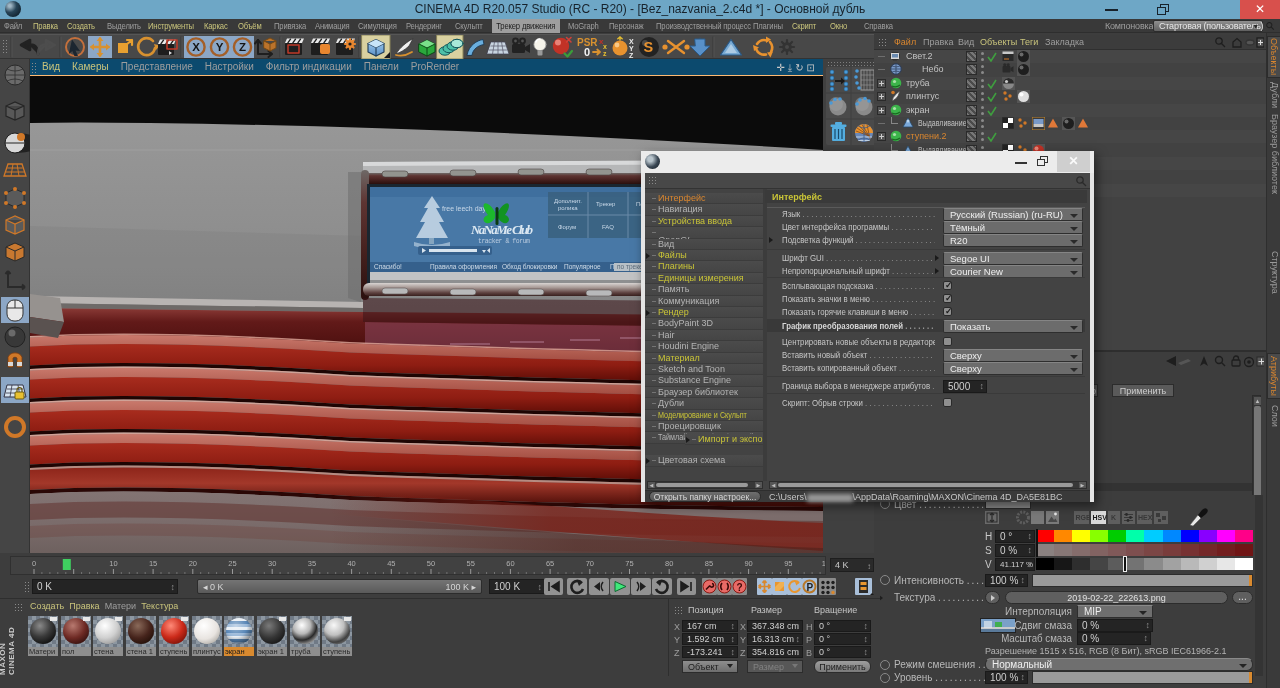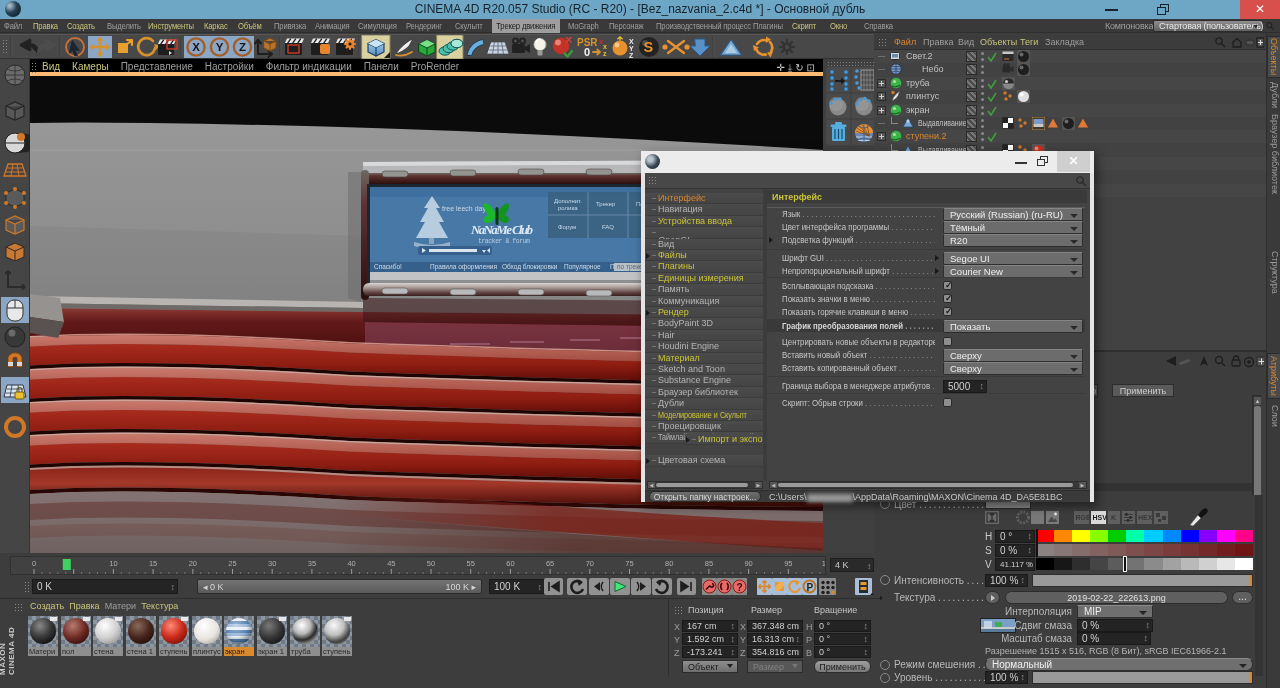--- a/index.html
+++ b/index.html
@@ -290,21 +290,21 @@
   <path d="M4,338 L26,338 L23,326 L7,326 Z" fill="#d8e4f0" stroke="#334"></path>
   <path d="M10,338 L12,326 M20,338 L18,326 M5.8,334 L24.2,334 M6.9,330 L23.1,330" stroke="#334" stroke-width="0.8"></path>
   <rect x="15" y="333" width="9" height="7" rx="1" fill="#e8c030" stroke="#6a5a10"></rect>
   <path d="M17,333 v-2 a2.5,2.5 0 0 1 5,0 v2" stroke="#6a5a10" stroke-width="1.2" fill="none"></path>
 
   <circle cx="15" cy="368" r="9" fill="none" stroke="#d07828" stroke-width="4"></circle>
 </svg>
 </div>
 
 <div class="abs" id="viewport" style="left:30px;top:59px;width:793px;height:494px;background:#8c8c8c;">
-  <div class="abs" id="vpmenu" style="left:0;top:0;width:793px;height:17px;background:#000000;border-bottom:4px solid #fdba74;font-size:10px;line-height:16px;white-space:nowrap;color:#9e9e9e;">
+  <div class="abs" id="vpmenu" style="left:0;top:0;width:793px;height:17px;background:#0c4a6e;border-bottom:1px solid #fdba74;font-size:10px;line-height:16px;white-space:nowrap;color:#9e9e9e;">
     <div class="grip abs" style="left:1px;top:3px;width:7px;height:11px;"></div>
     <span style="padding-left:12px;" class="ylw">Вид</span><span style="padding-left:12px;" class="ylw">Камеры</span><span style="padding-left:12px;">Представление</span><span style="padding-left:12px;">Настройки</span><span style="padding-left:12px;">Фильтр индикации</span><span style="padding-left:12px;">Панели</span><span style="padding-left:12px;">ProRender</span>
     <div class="abs" style="right:5px;top:1px;color:#c8c8c8;font-size:10px;letter-spacing:3px;">✛⤓↻⊡</div>
   </div>
   <div class="abs" id="vpscene" style="left:0;top:17px;width:793px;height:477px;overflow:hidden;">
     <svg width="793" height="477" viewBox="0 0 793 477">
       <defs>
         <linearGradient id="wallg" x1="0" y1="0" x2="0" y2="1">
           <stop offset="0" stop-color="#9b9b9b"></stop>
               <stop offset="0.6" stop-color="#8d8d8d"></stop>

